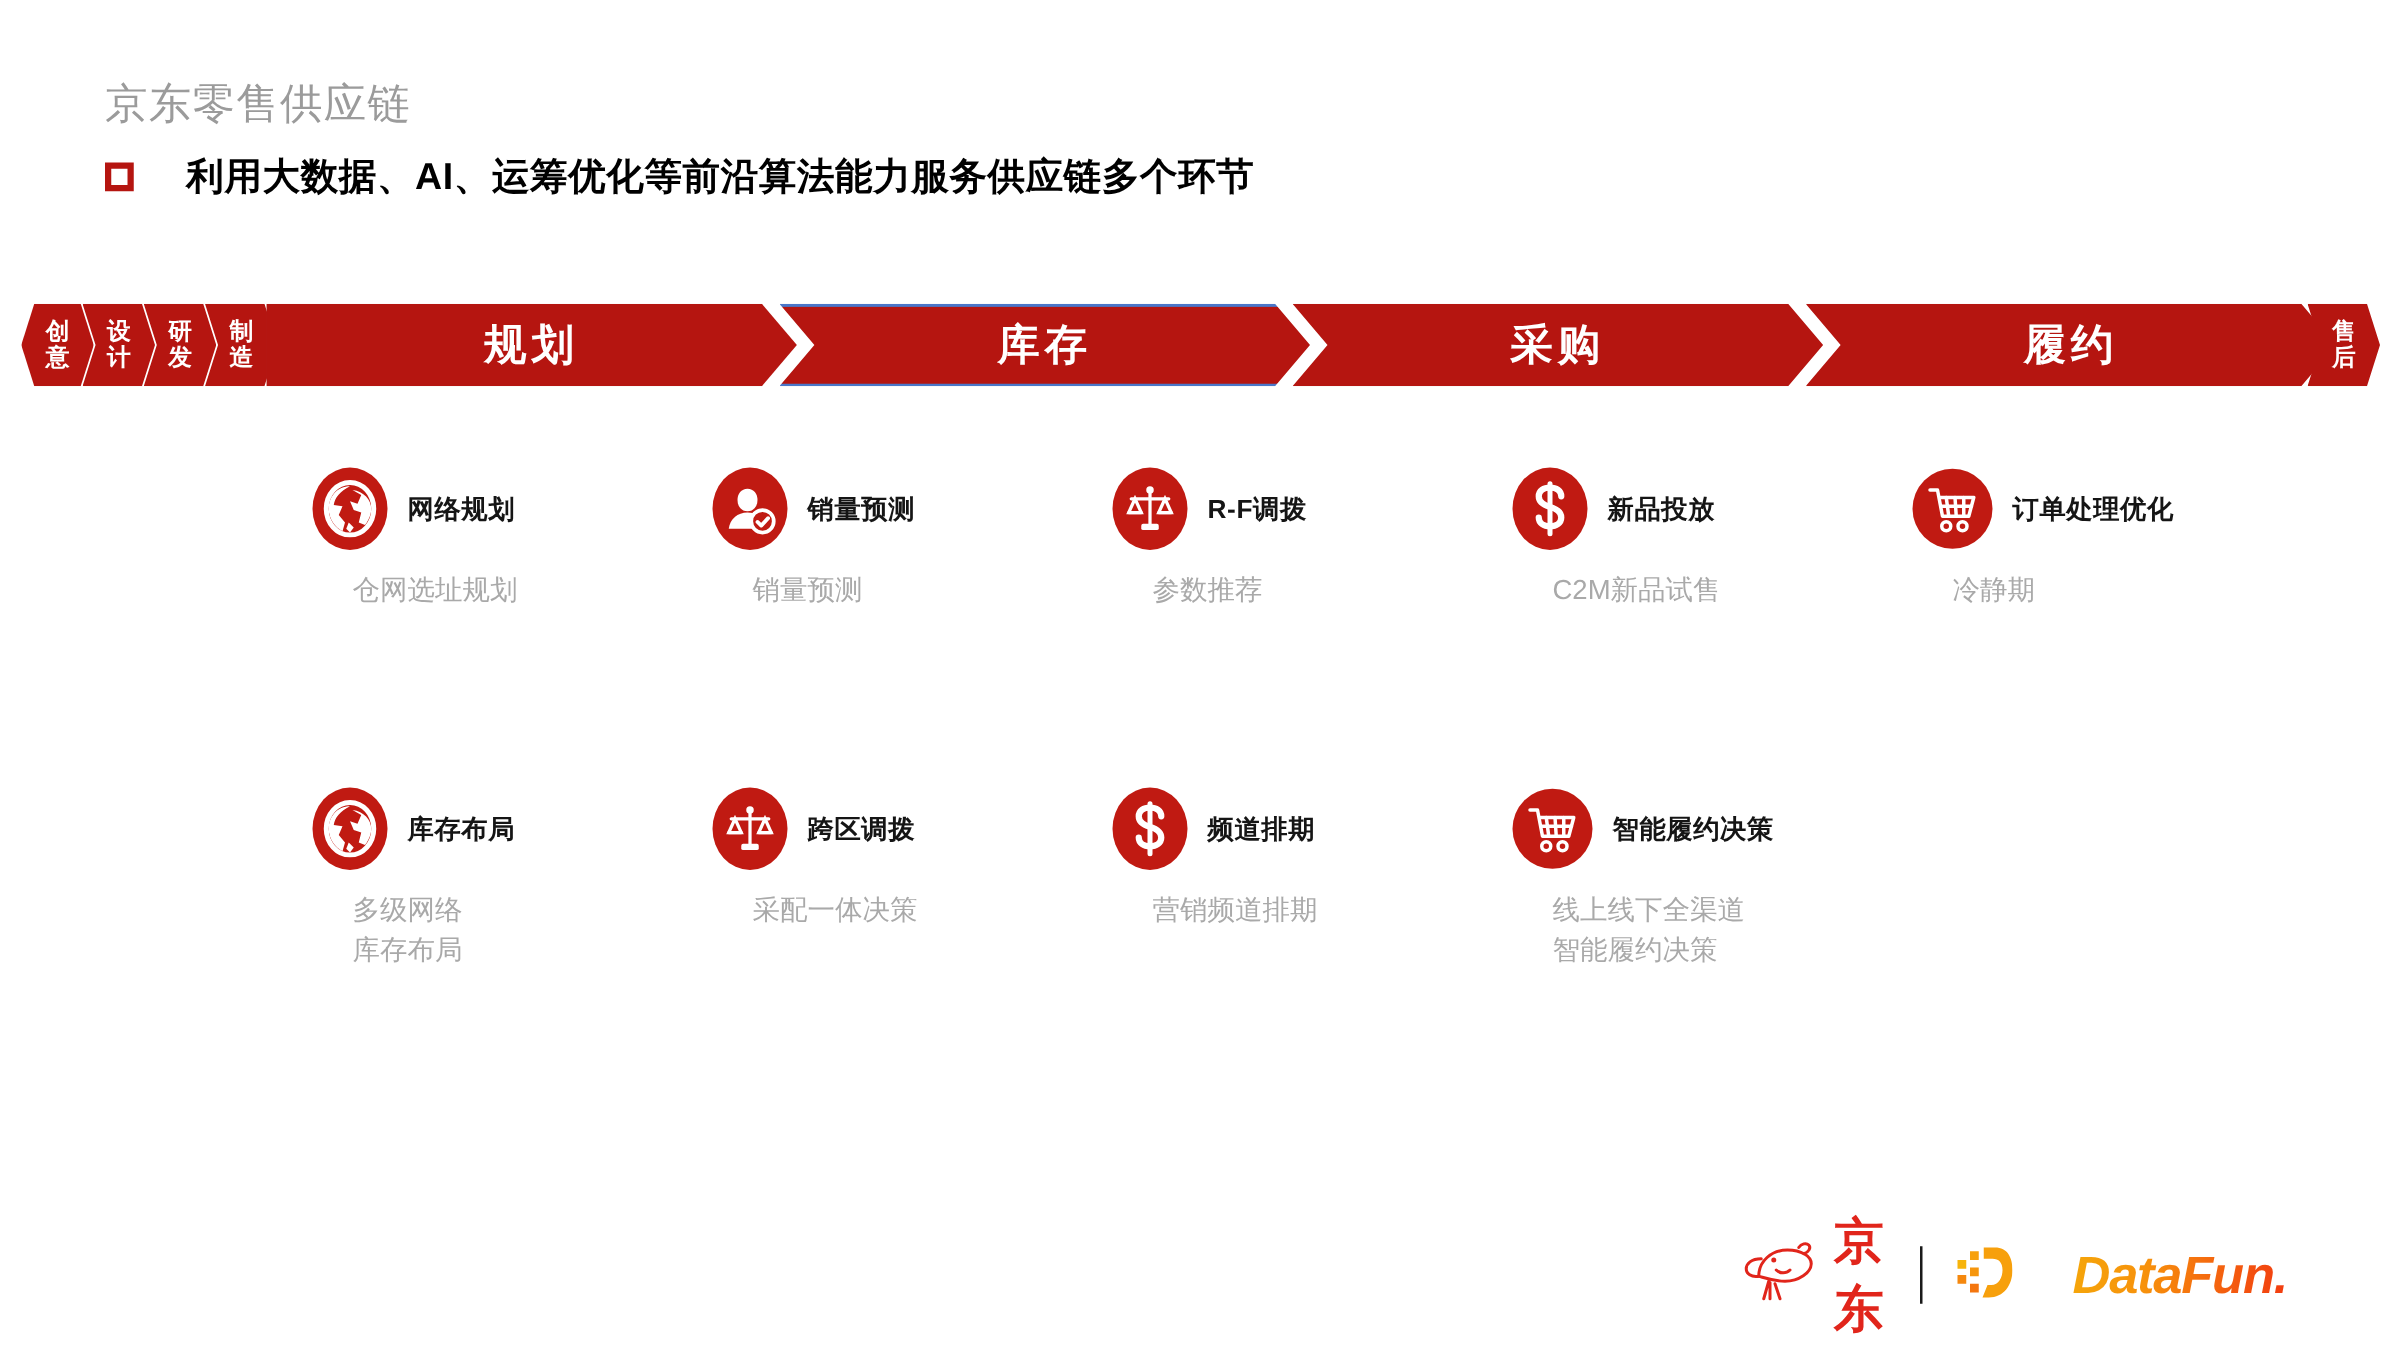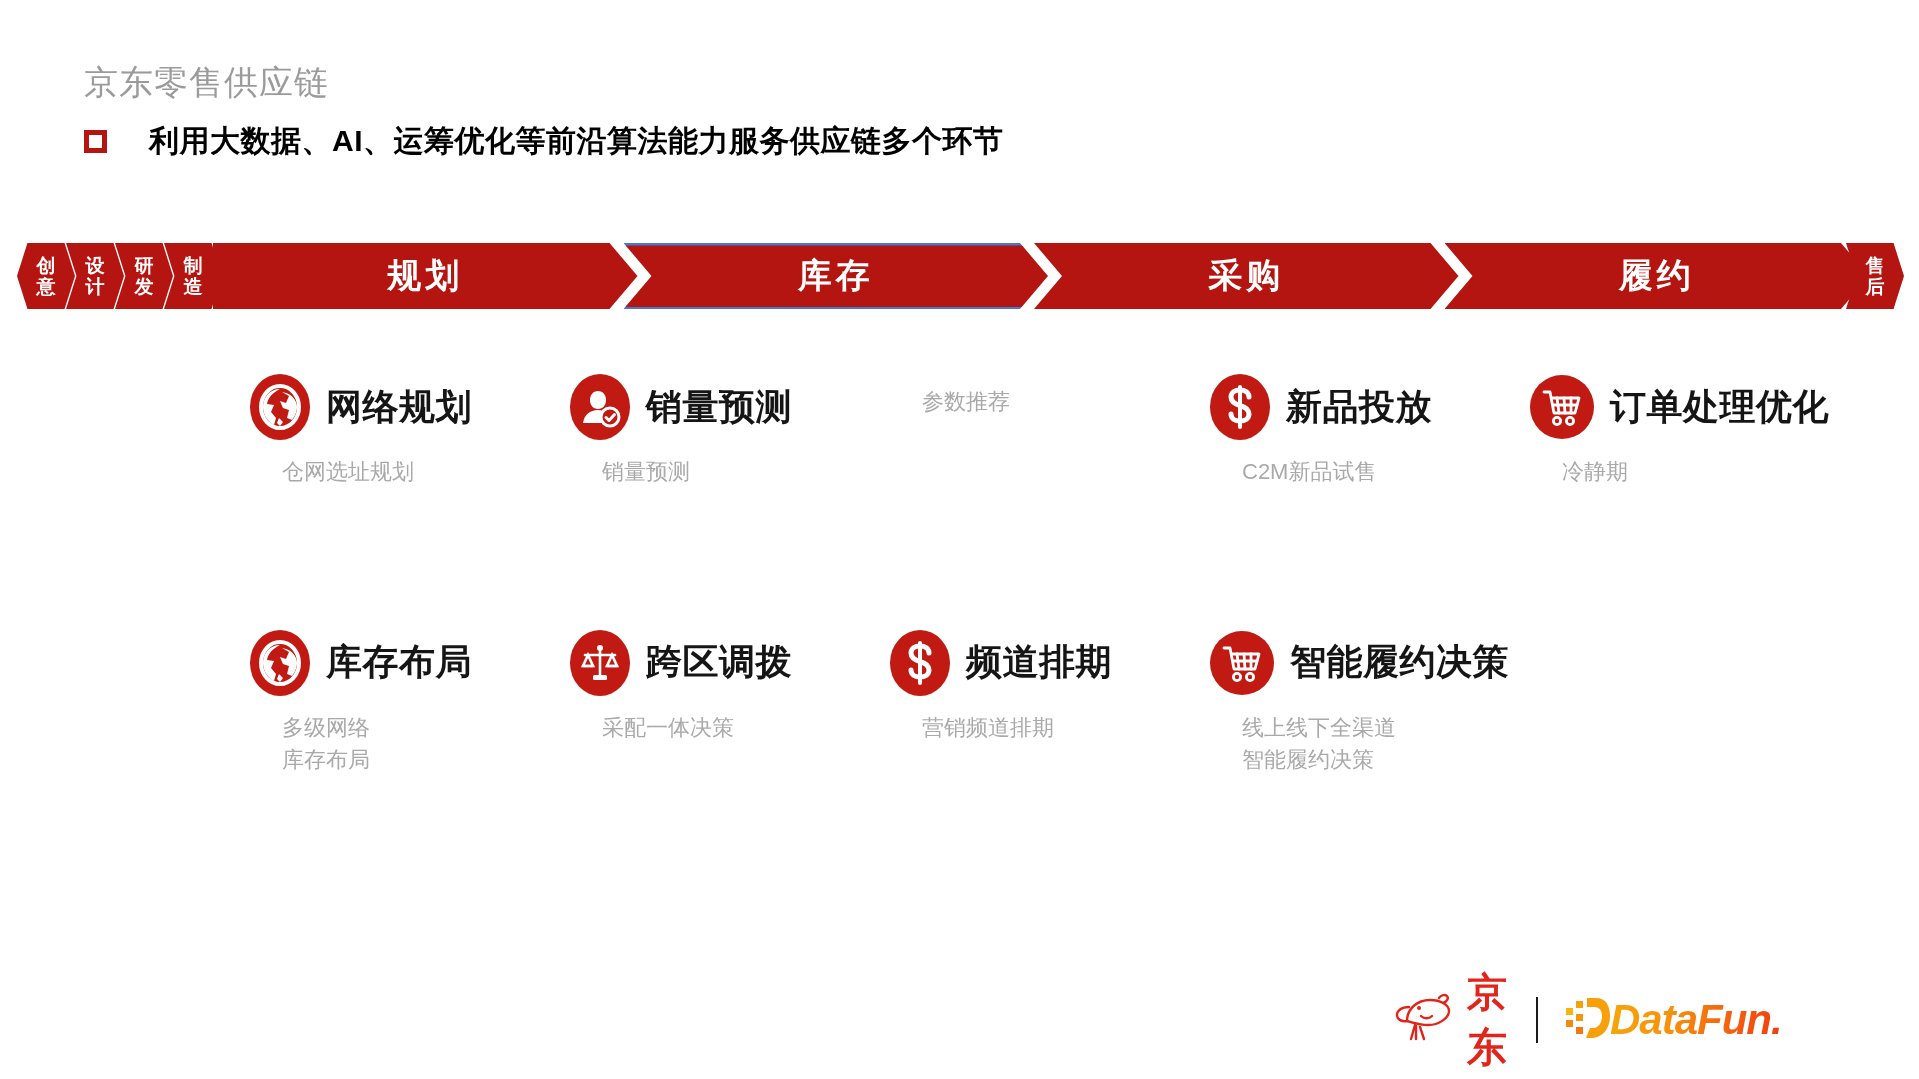--- a/index.html
+++ b/index.html
@@ -147,21 +147,21 @@
     flex: 0 0 auto;
     display: flex;
     align-items: center;
     justify-content: center;
     color: #ffffff;
   }
   .icon-badge.circle { width: 64px; height: 64px; }
   .icon-badge svg { display: block; }
   .cell-title {
     margin-left: 16px;
-    font-size: 36px;
+    font-size: 21px;
     font-weight: 700;
     color: #151515;
     white-space: nowrap;
     letter-spacing: 0.5px;
   }
   .cell-sub {
     margin-top: 14px;
     margin-left: 32px;
     font-size: 22px;
     color: #a9a9a9;
@@ -188,20 +188,21 @@
   }
   .divider {
     width: 3px;
     height: 46px;
     background: #1a1a1a;
     margin: 0 26px;
   }
   .datafun {
     display: flex;
     align-items: center;
+    gap: 48px;
   }
   .df-text {
     font-size: 42px;
     font-weight: 700;
     font-style: italic;
     letter-spacing: -1px;
     background: linear-gradient(95deg,#f5a60a 0%, #f7910c 35%, #f4600f 70%, #f23b10 100%);
     -webkit-background-clip: text;
     background-clip: text;
     color: transparent;
@@ -277,20 +278,35 @@
               <circle cx="32" cy="33" r="9" fill="#c01a12" stroke="#ffffff" stroke-width="3"></circle>
               <path d="M28 33.5 L31 36.5 L36.5 30.5" stroke="#ffffff" stroke-width="3" fill="none" stroke-linecap="round" stroke-linejoin="round"></path>
             </svg>
           </span>
           <span class="cell-title">销量预测</span>
         </div>
         <div class="cell-sub">销量预测</div>
       </div>
 
       <div class="cell">
+        <div class="cell-head">
+          <span class="icon-badge">
+            <svg width="42" height="44" viewBox="0 0 42 44" fill="none" stroke="#ffffff" stroke-width="2.6" stroke-linecap="round">
+              <circle cx="21" cy="7" r="3" fill="#ffffff" stroke="none"></circle>
+              <path d="M21 10 L21 36"></path>
+              <path d="M6 14 L36 14"></path>
+              <path d="M9 14 L4 25 L14 25 Z" fill="none"></path>
+              <path d="M4 25 L14 25"></path>
+              <path d="M33 14 L28 25 L38 25 Z" fill="none"></path>
+              <path d="M28 25 L38 25"></path>
+              <rect x="14" y="34" width="14" height="5" rx="1.5" fill="#ffffff" stroke="none"></rect>
+            </svg>
+          </span>
+          <span class="cell-title">R-F调拨</span>
+        </div>
         <div class="cell-sub">参数推荐</div>
       </div>
 
       <div class="cell">
         <div class="cell-head">
           <span class="icon-badge">
             <svg width="34" height="46" viewBox="0 0 34 46" fill="none">
               <path d="M17 3 L17 43" stroke="#ffffff" stroke-width="4" stroke-linecap="round"></path>
               <path d="M26 13 C26 8.5 22 6 17 6 C12 6 8 8.5 8 13 C8 18 12 20 17 21.5 C22 23 26 25 26 30 C26 34.5 22 37 17 37 C12 37 8 34.5 8 30" stroke="#ffffff" stroke-width="5" stroke-linecap="round" fill="none"></path>
             </svg>

